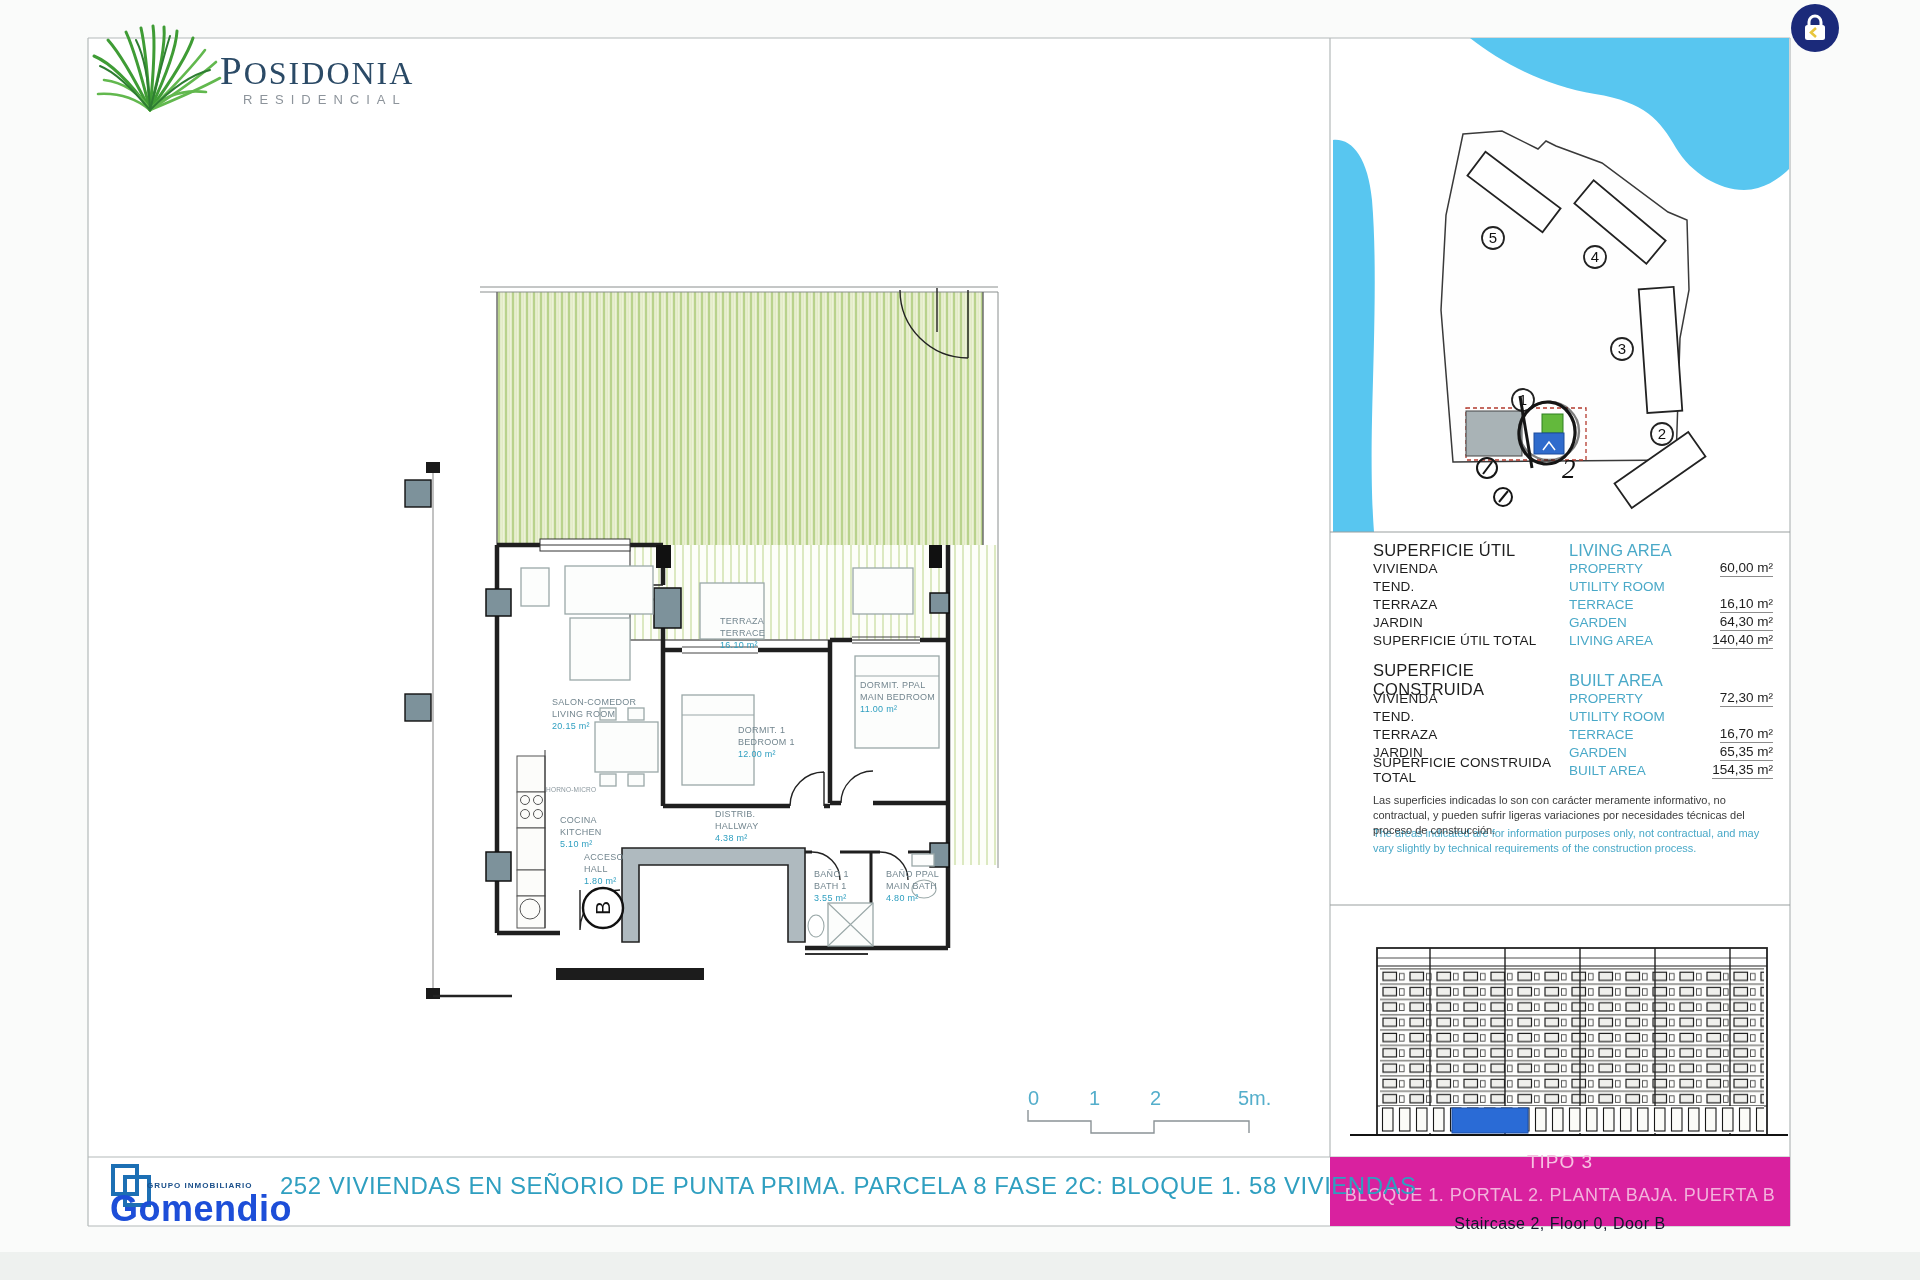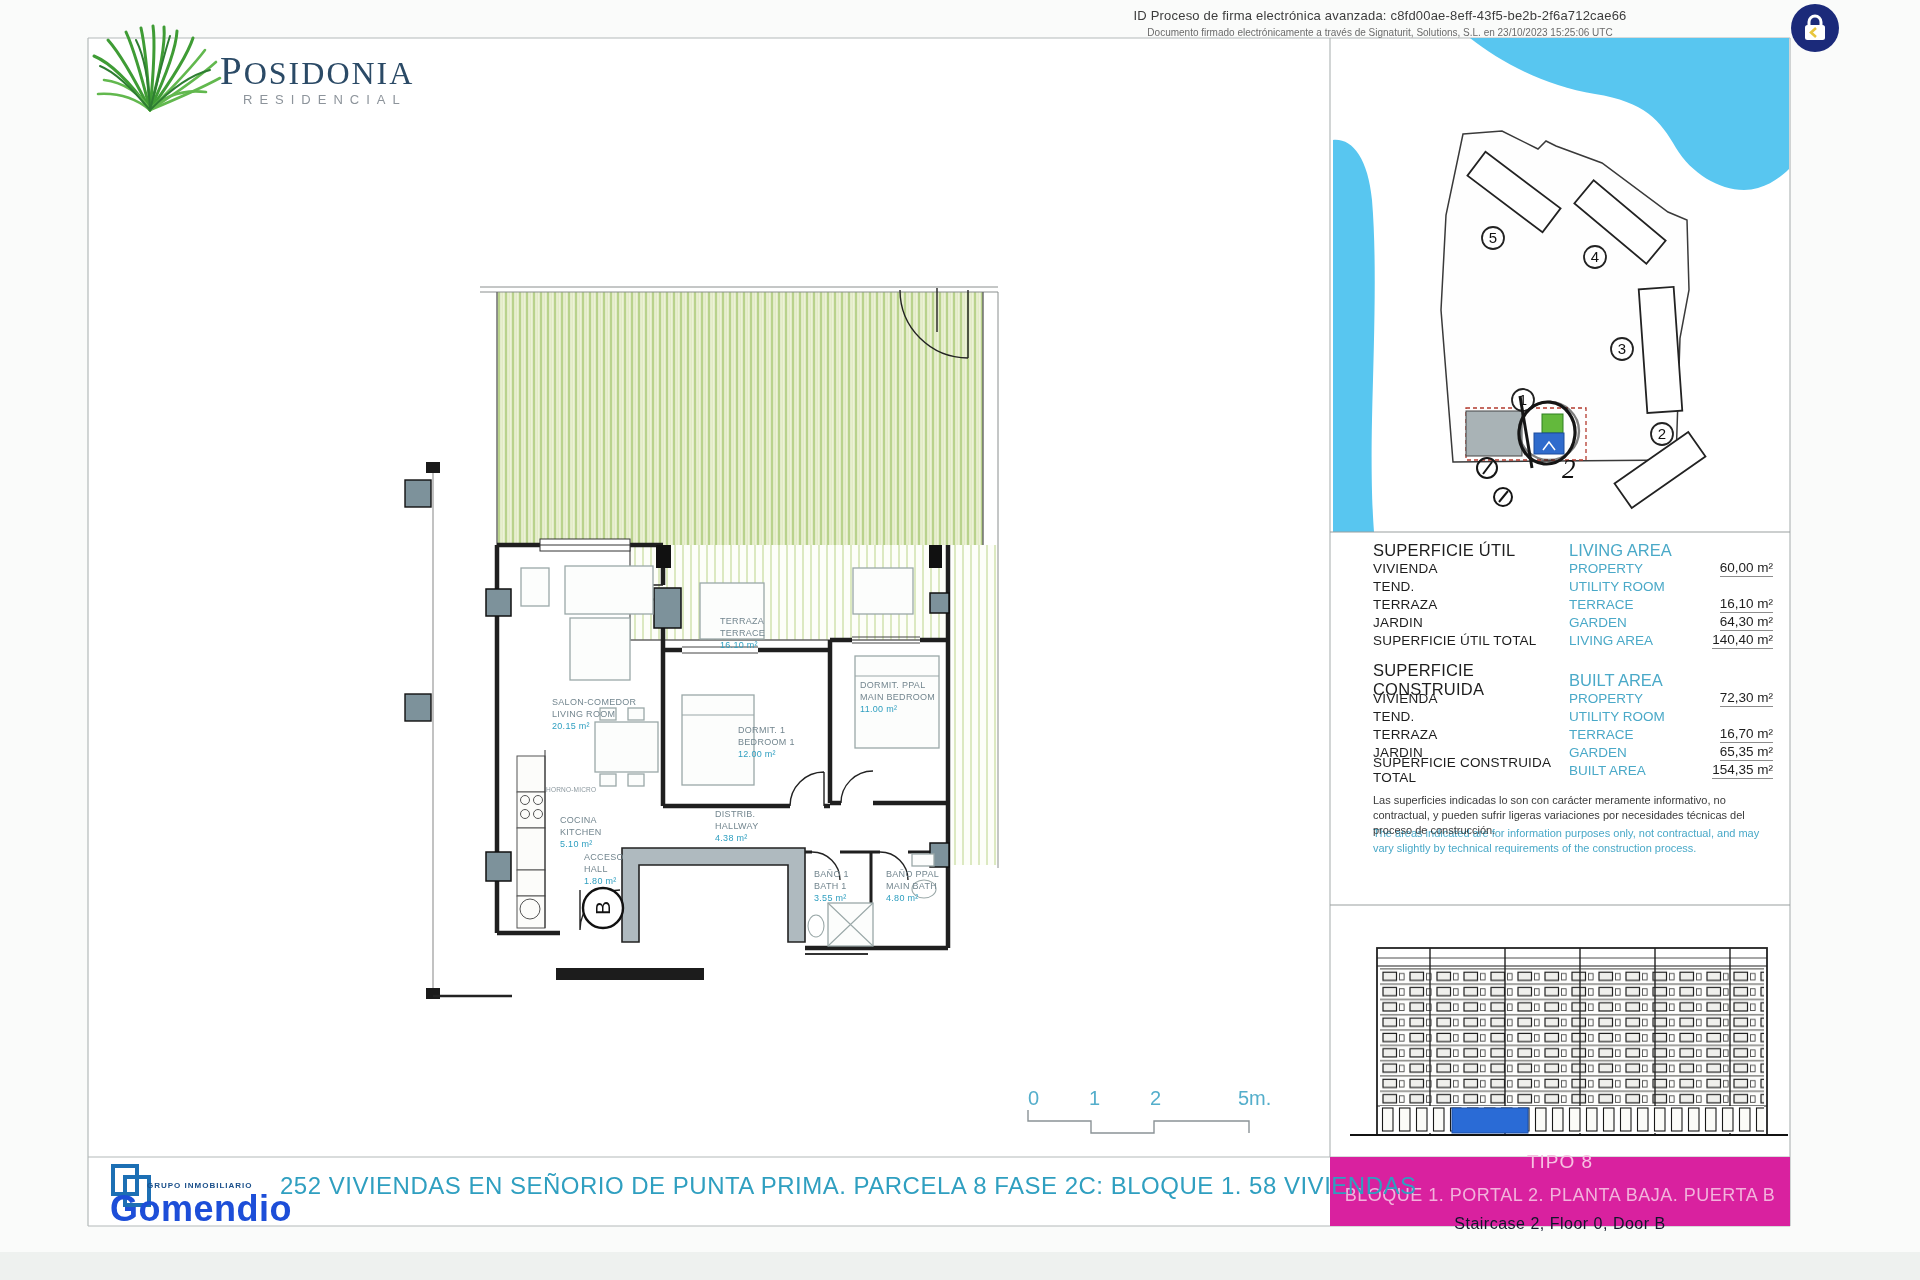--- a/index.html
+++ b/index.html
@@ -301,24 +301,20 @@
     <rect x="1452" y="1108" width="76" height="25" fill="#2a6bd6" stroke="#1b4fa8" stroke-width="1"></rect>
     <line x1="1350" y1="1135" x2="1788" y2="1135" stroke="#111" stroke-width="2.2"></line>
   </g>
 
   <g fill="none" stroke="#1c6fb4" stroke-width="4">
     <rect x="113" y="1166" width="24" height="28"></rect>
     <rect x="125" y="1177" width="24" height="28"></rect>
   </g>
 </svg>
 
-  <div class="txt sig">
-    <div class="l1">ID Proceso de firma electrónica avanzada: c8fd00ae-8eff-43f5-be2b-2f6a712cae66</div>
-    <div class="l2">Documento firmado electrónicamente a través de Signaturit, Solutions, S.L. en 23/10/2023 15:25:06 UTC</div>
-  </div>
 
   <div class="lockwrap">
     <svg width="52" height="52" viewBox="0 0 52 52">
       <circle cx="26" cy="26" r="24" fill="#1b2a7a"></circle>
       <path d="M20,23 v-3 a6,6 0 0 1 12,0 v3" fill="none" stroke="#fff" stroke-width="3"></path>
       <rect x="16" y="23" width="20" height="15" rx="2.5" fill="#fff"></rect>
       <path d="M27,26 l-5,4.5 l5,4.5" fill="none" stroke="#e8c63e" stroke-width="2.6"></path>
     </svg>
   </div>
 
@@ -441,18 +437,18 @@
   </div>
 
   <div class="txt disc en" style="top:826px">The areas indicated are for information purposes only, not contractual, and may vary slightly by technical requirements of the construction process.</div>
   <div class="txt disc" style="top:793px">Las superficies indicadas lo son con carácter meramente informativo, no contractual, y pueden sufrir ligeras variaciones por necesidades técnicas del proceso de construcción.</div>
 
   <div class="txt g-top">GRUPO INMOBILIARIO</div>
   <div class="txt g-name">Gomendio</div>
   <div class="txt f-title">252 VIVIENDAS EN SEÑORIO DE PUNTA PRIMA. PARCELA 8 FASE 2C: BLOQUE 1. 58 VIVIENDAS</div>
 
   <div class="typebox">
-    <div class="t1">TIPO 8</div>
+    <div class="t1">TIPO 3</div>
     <div class="t2">BLOQUE 1. PORTAL 2. PLANTA BAJA. PUERTA B</div>
     <div class="t3">Staircase 2, Floor 0, Door B</div>
   </div>
 
 </div>
 
 </body></html>

